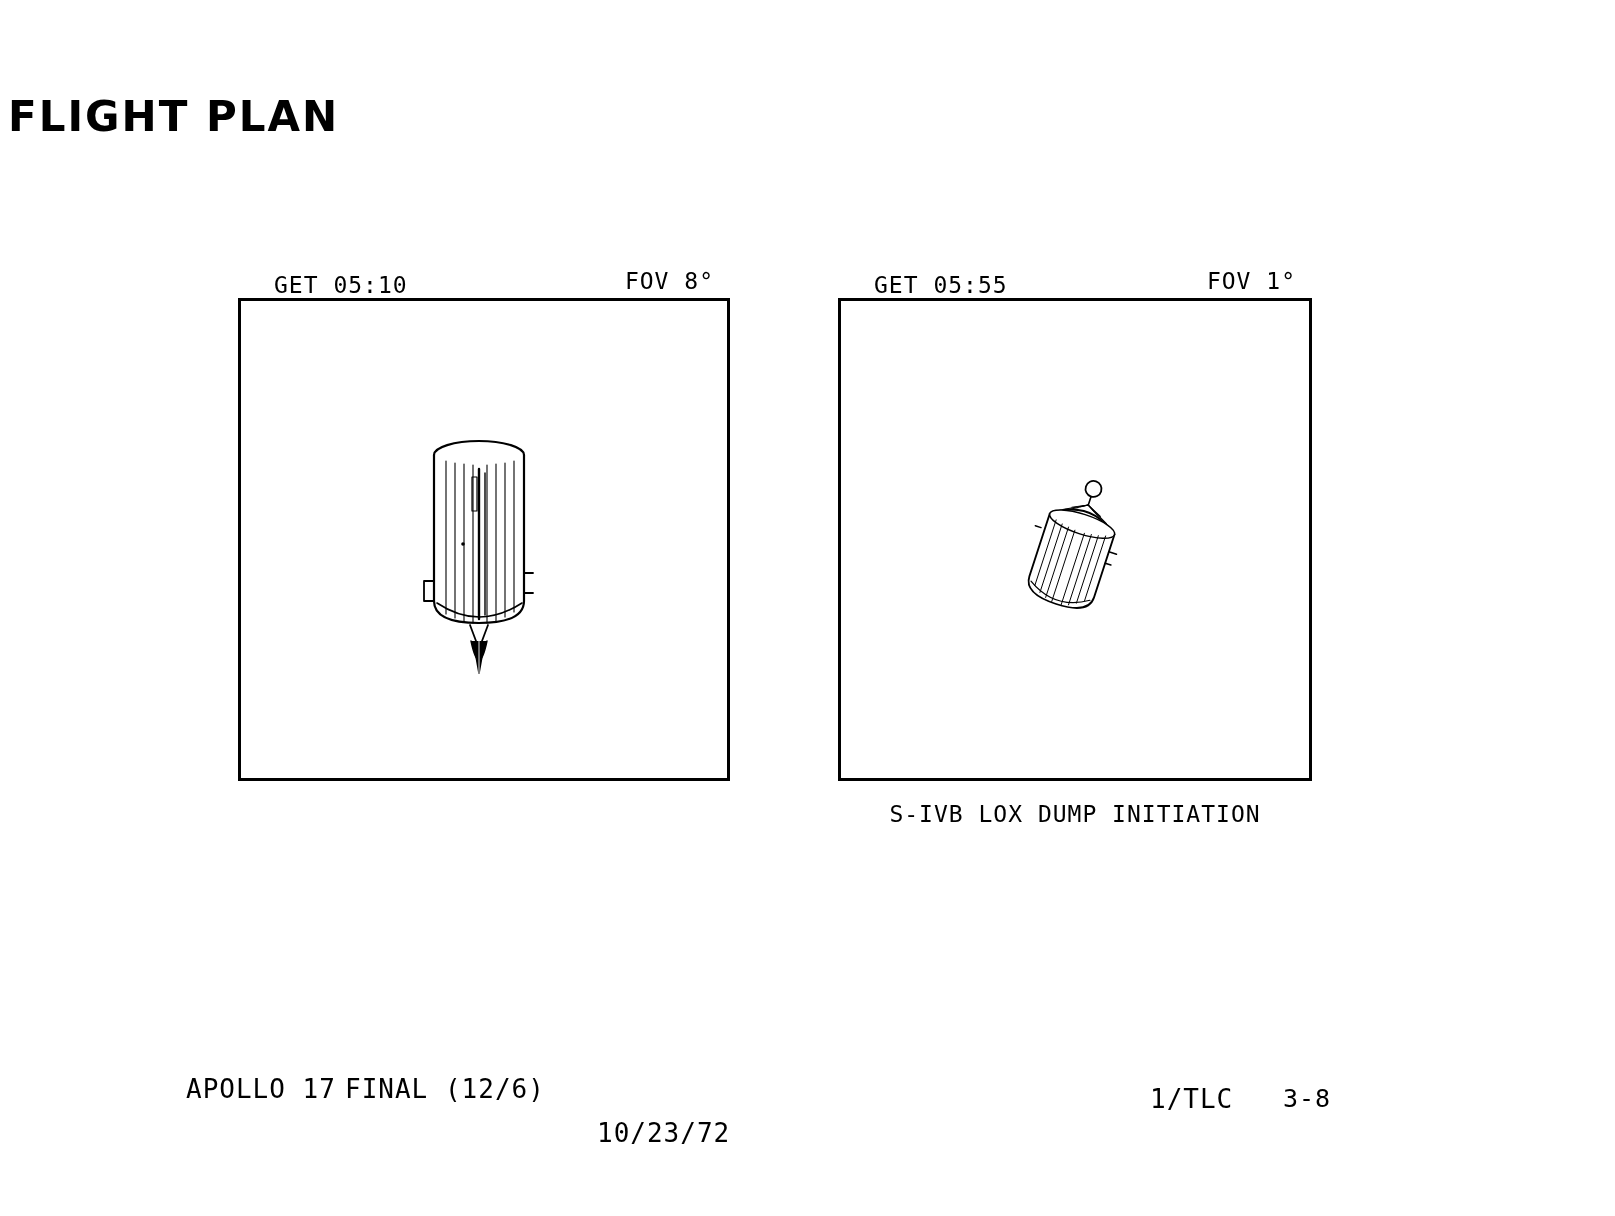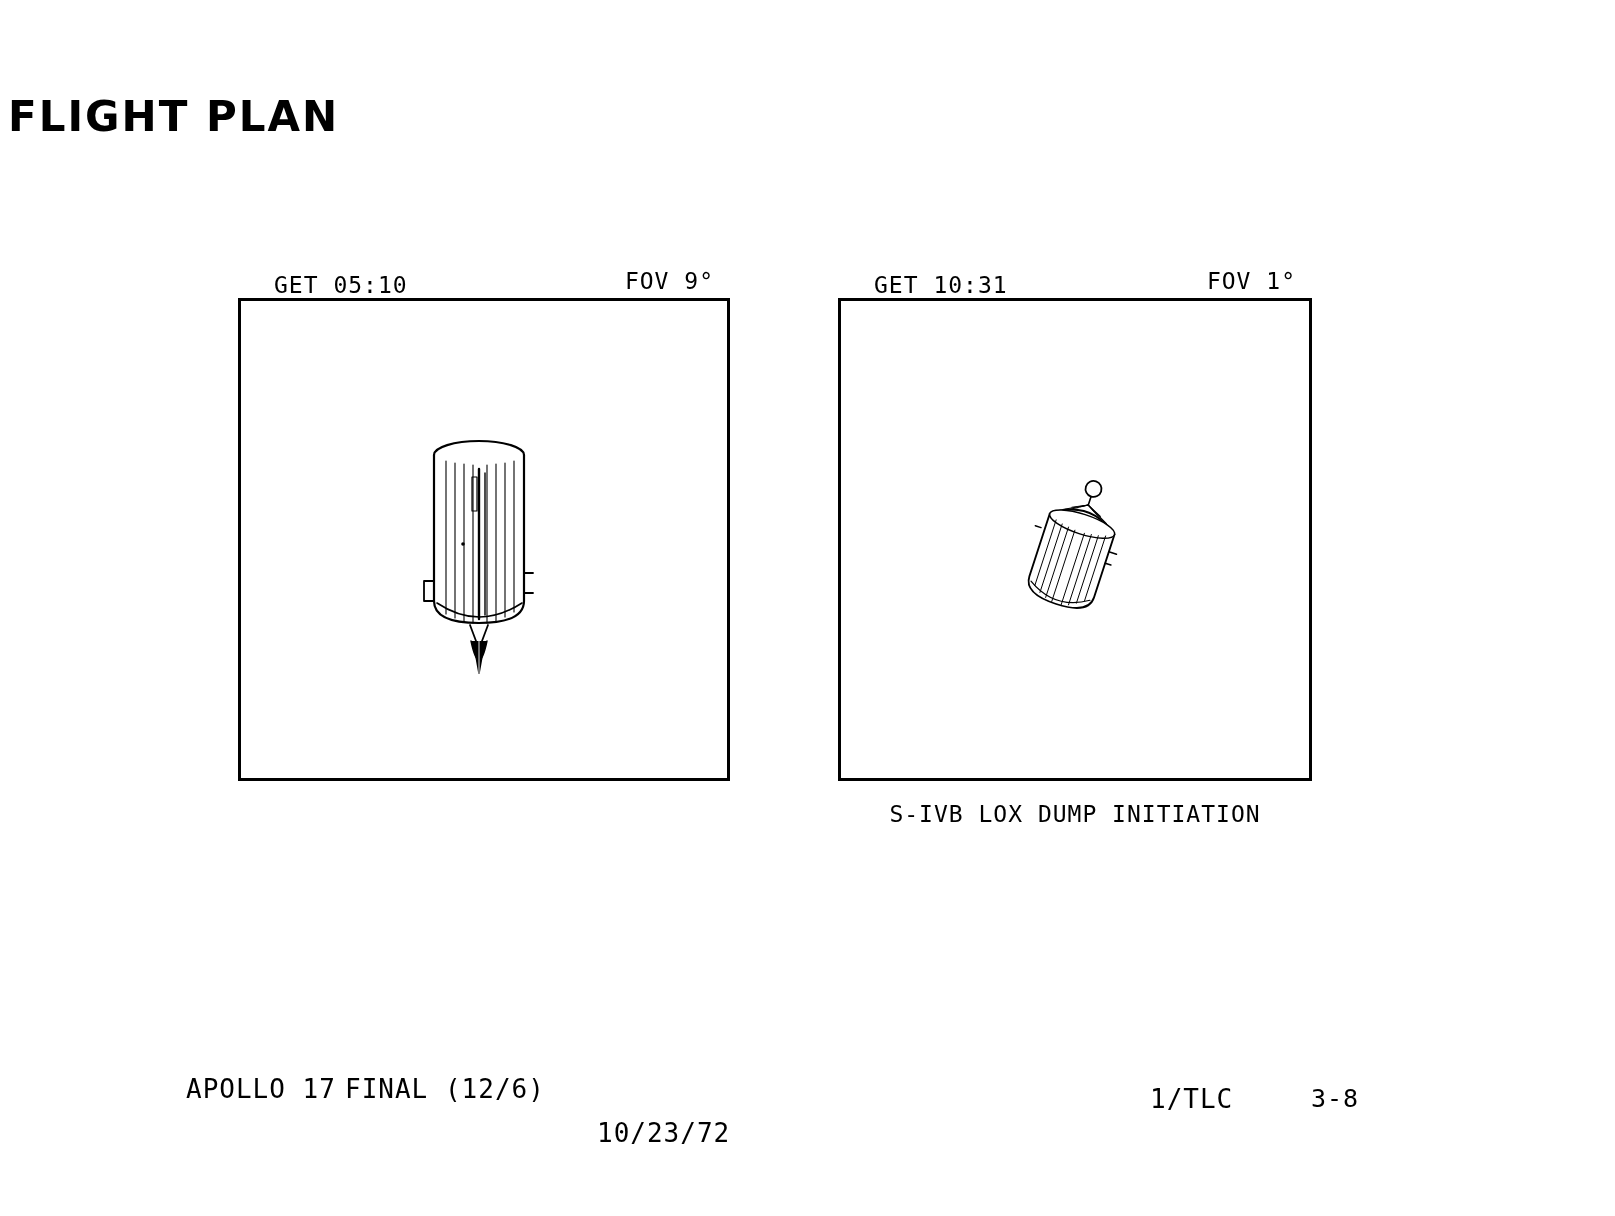--- a/index.html
+++ b/index.html
@@ -124,34 +124,33 @@
     position: absolute;
     left: 1150px;
     top: 10px;
     font-size: 26px;
   }
   .footer .page-number {
     position: absolute;
     left: 1283px;
     top: 10px;
     font-size: 25px;
-    margin-left: 28px;
   }
 </style>
 </head>
 <body>
 
 <div id="page">
 
   <div class="page-title">FLIGHT PLAN</div>
 
   <div class="panel" id="panel-left">
     <div class="panel-head">
       <span class="get">GET 05:10</span>
-      <span class="fov">FOV 9°</span>
+      <span class="fov">FOV 8°</span>
     </div>
     <div class="panel-box">
       <svg class="svg-stage" width="486" height="477" viewBox="0 0 486 477">
         <g fill="none" stroke="#000" stroke-width="2.2" stroke-linejoin="round" stroke-linecap="round">
 
           <ellipse cx="238" cy="154" rx="45" ry="14" fill="#fff"></ellipse>
 
           <path d="M193 154 L193 300 Q193 322 238 322 Q283 322 283 300 L283 154" fill="#fff"></path>
 
           <path d="M196 302 Q238 330 281 302" stroke-width="1.6"></path>
@@ -180,21 +179,21 @@
           <path d="M233 344 L238 372 L243 344" stroke-width="1.6" fill="#000"></path>
           <path d="M230 340 Q238 378 246 340" fill="#000" stroke="#000" stroke-width="1.4"></path>
           <line x1="238" y1="330" x2="238" y2="372" stroke-width="0.9" stroke="#fff"></line>
         </g>
       </svg>
     </div>
   </div>
 
   <div class="panel" id="panel-right">
     <div class="panel-head">
-      <span class="get">GET 10:31</span>
+      <span class="get">GET 05:55</span>
       <span class="fov">FOV 1°</span>
     </div>
     <div class="panel-box">
       <svg class="svg-stage" width="468" height="477" viewBox="0 0 468 477">
         <g fill="none" stroke="#000" stroke-width="1.8" stroke-linejoin="round" stroke-linecap="round">
           <g transform="rotate(18 234 245)">
 
             <circle cx="234" cy="185" r="8" fill="#fff" stroke-width="1.8"></circle>
             <line x1="234" y1="193" x2="234" y2="202" stroke-width="1.6"></line>
 

